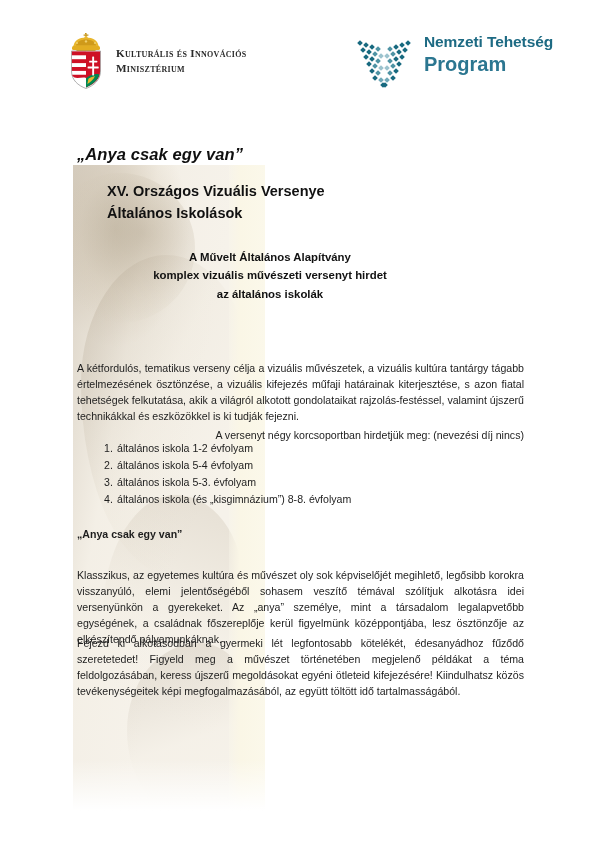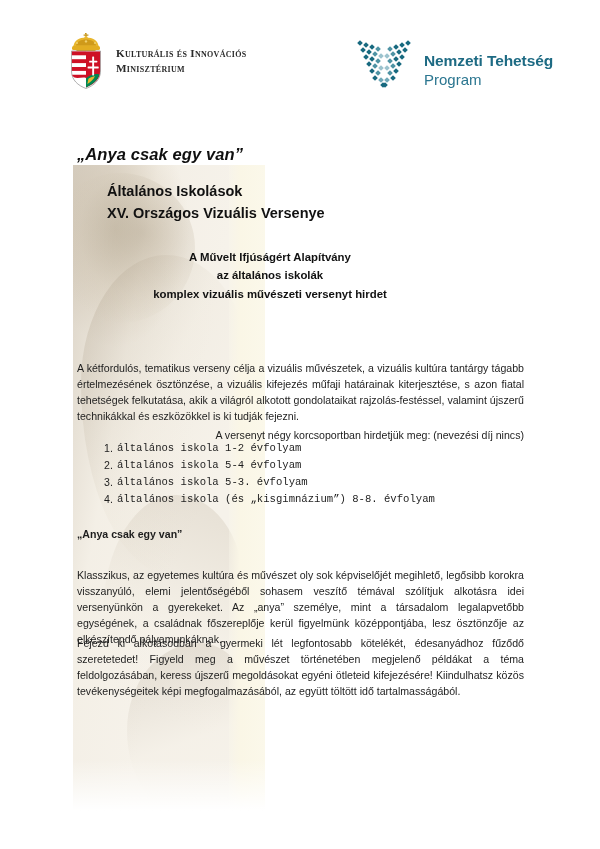--- a/index.html
+++ b/index.html
@@ -57,42 +57,42 @@
     font-weight: bold;
   }
   .ministry-text .l1 { display: block; }
   .ministry-text .l2 { display: block; }
 
   .logo-ntp {
     position: absolute;
     left: 356px;
     top: 33px;
     display: flex;
-    align-items: flex-end;
+    align-items: flex-start;
   }
   .ntp-mark {
     width: 56px;
     height: 56px;
     flex: 0 0 auto;
   }
   .ntp-text {
     margin-left: 12px;
     color: #1d6a83;
   }
   .ntp-text .t1 {
     display: block;
     font-size: 15.5px;
     font-weight: bold;
     letter-spacing: -0.1px;
     line-height: 1.15;
   }
   .ntp-text .t2 {
     display: block;
-    font-size: 15px;
-    font-weight: normal;
+    font-size: 20px;
+    font-weight: bold;
     line-height: 1.3;
     color: #2b7690;
   }
 
   
   .bg-art {
     position: absolute;
     left: 73px;
     top: 165px;
     width: 192px;
@@ -229,21 +229,21 @@
     position: absolute;
     left: 104px;
     top: 440px;
     width: 420px;
     font-size: 10.6px;
     line-height: 1.62;
     color: #1d1d1d;
   }
   .group-list .row { display: flex; }
   .group-list .num { width: 13px; flex: 0 0 auto; }
-  .group-list .txt { flex: 1 1 auto; font-family: Liberation Mono, monospace; }
+  .group-list .txt { flex: 1 1 auto; }
 </style>
 </head>
 <body>
 
 <div class="page">
 
   <div class="header">
 
     <div class="logo-ministry">
       <span class="coat-of-arms">
@@ -354,28 +354,28 @@
     <div class="curve4"></div>
     <div class="cream-strip"></div>
     <div class="fade-bottom"></div>
   </div>
 
   <div class="content">
 
     <div class="title-quote">„Anya csak egy van”</div>
 
     <div class="subtitle-block">
+      <span>XV. Országos Vizuális Versenye</span>
       <span>Általános Iskolások</span>
-      <span>XV. Országos Vizuális Versenye</span>
     </div>
 
     <div class="announce">
-      <span>A Művelt Ifjúságért Alapítvány</span>
+      <span>A Művelt Általános Alapítvány</span>
+      <span>komplex vizuális művészeti versenyt hirdet</span>
       <span>az általános iskolák</span>
-      <span>komplex vizuális művészeti versenyt hirdet</span>
     </div>
 
     <p class="body-text p-goal">A kétfordulós, tematikus verseny célja a vizuális művészetek, a vizuális kultúra tantárgy tágabb értelmezésének ösztönzése, a vizuális kifejezés műfaji határainak kiterjesztése, s azon fiatal tehetségek felkutatása, akik a világról alkotott gondolataikat rajzolás-festéssel, valamint újszerű technikákkal és eszközökkel is ki tudják fejezni.</p>
 
     <p class="body-text p-groups">A versenyt négy korcsoportban hirdetjük meg: (nevezési díj nincs)</p>
 
     <div class="group-list">
       <div class="row">
         <span class="num">1.</span>
         <span class="txt">általános iskola 1-2 évfolyam</span>

